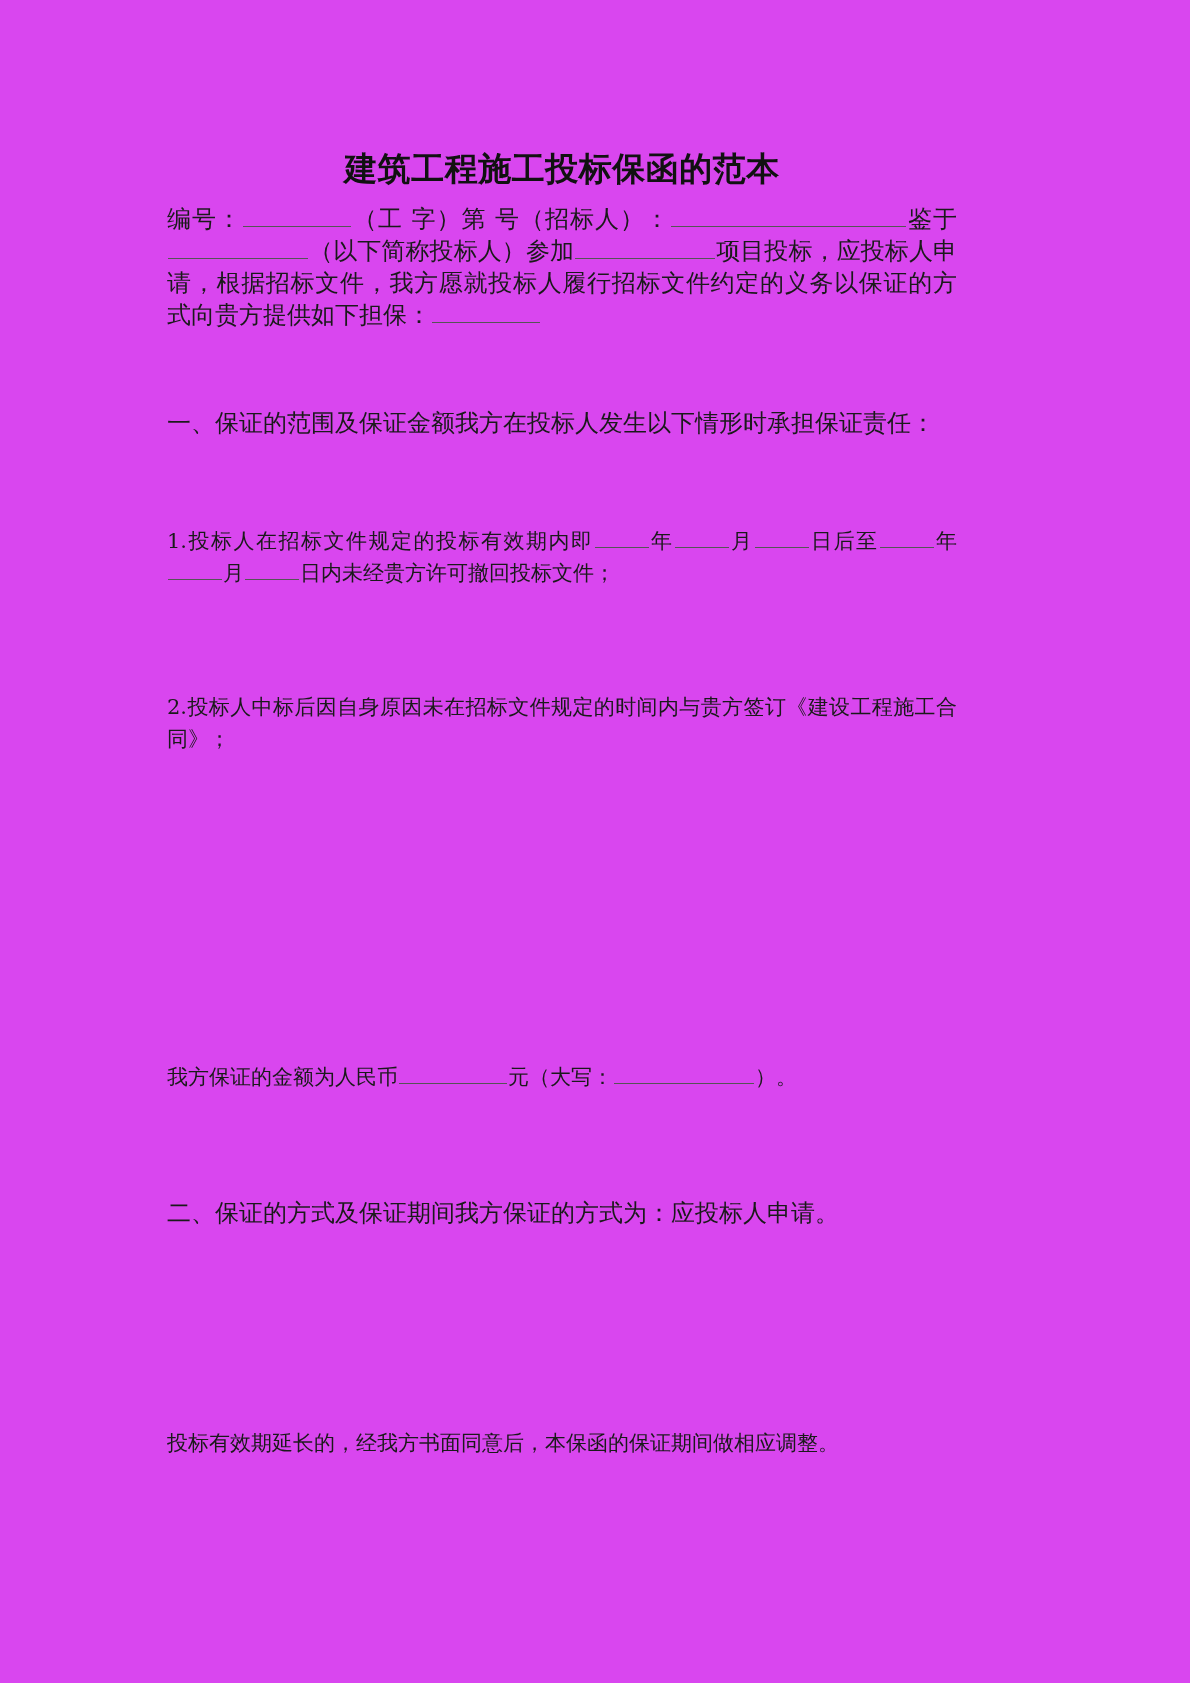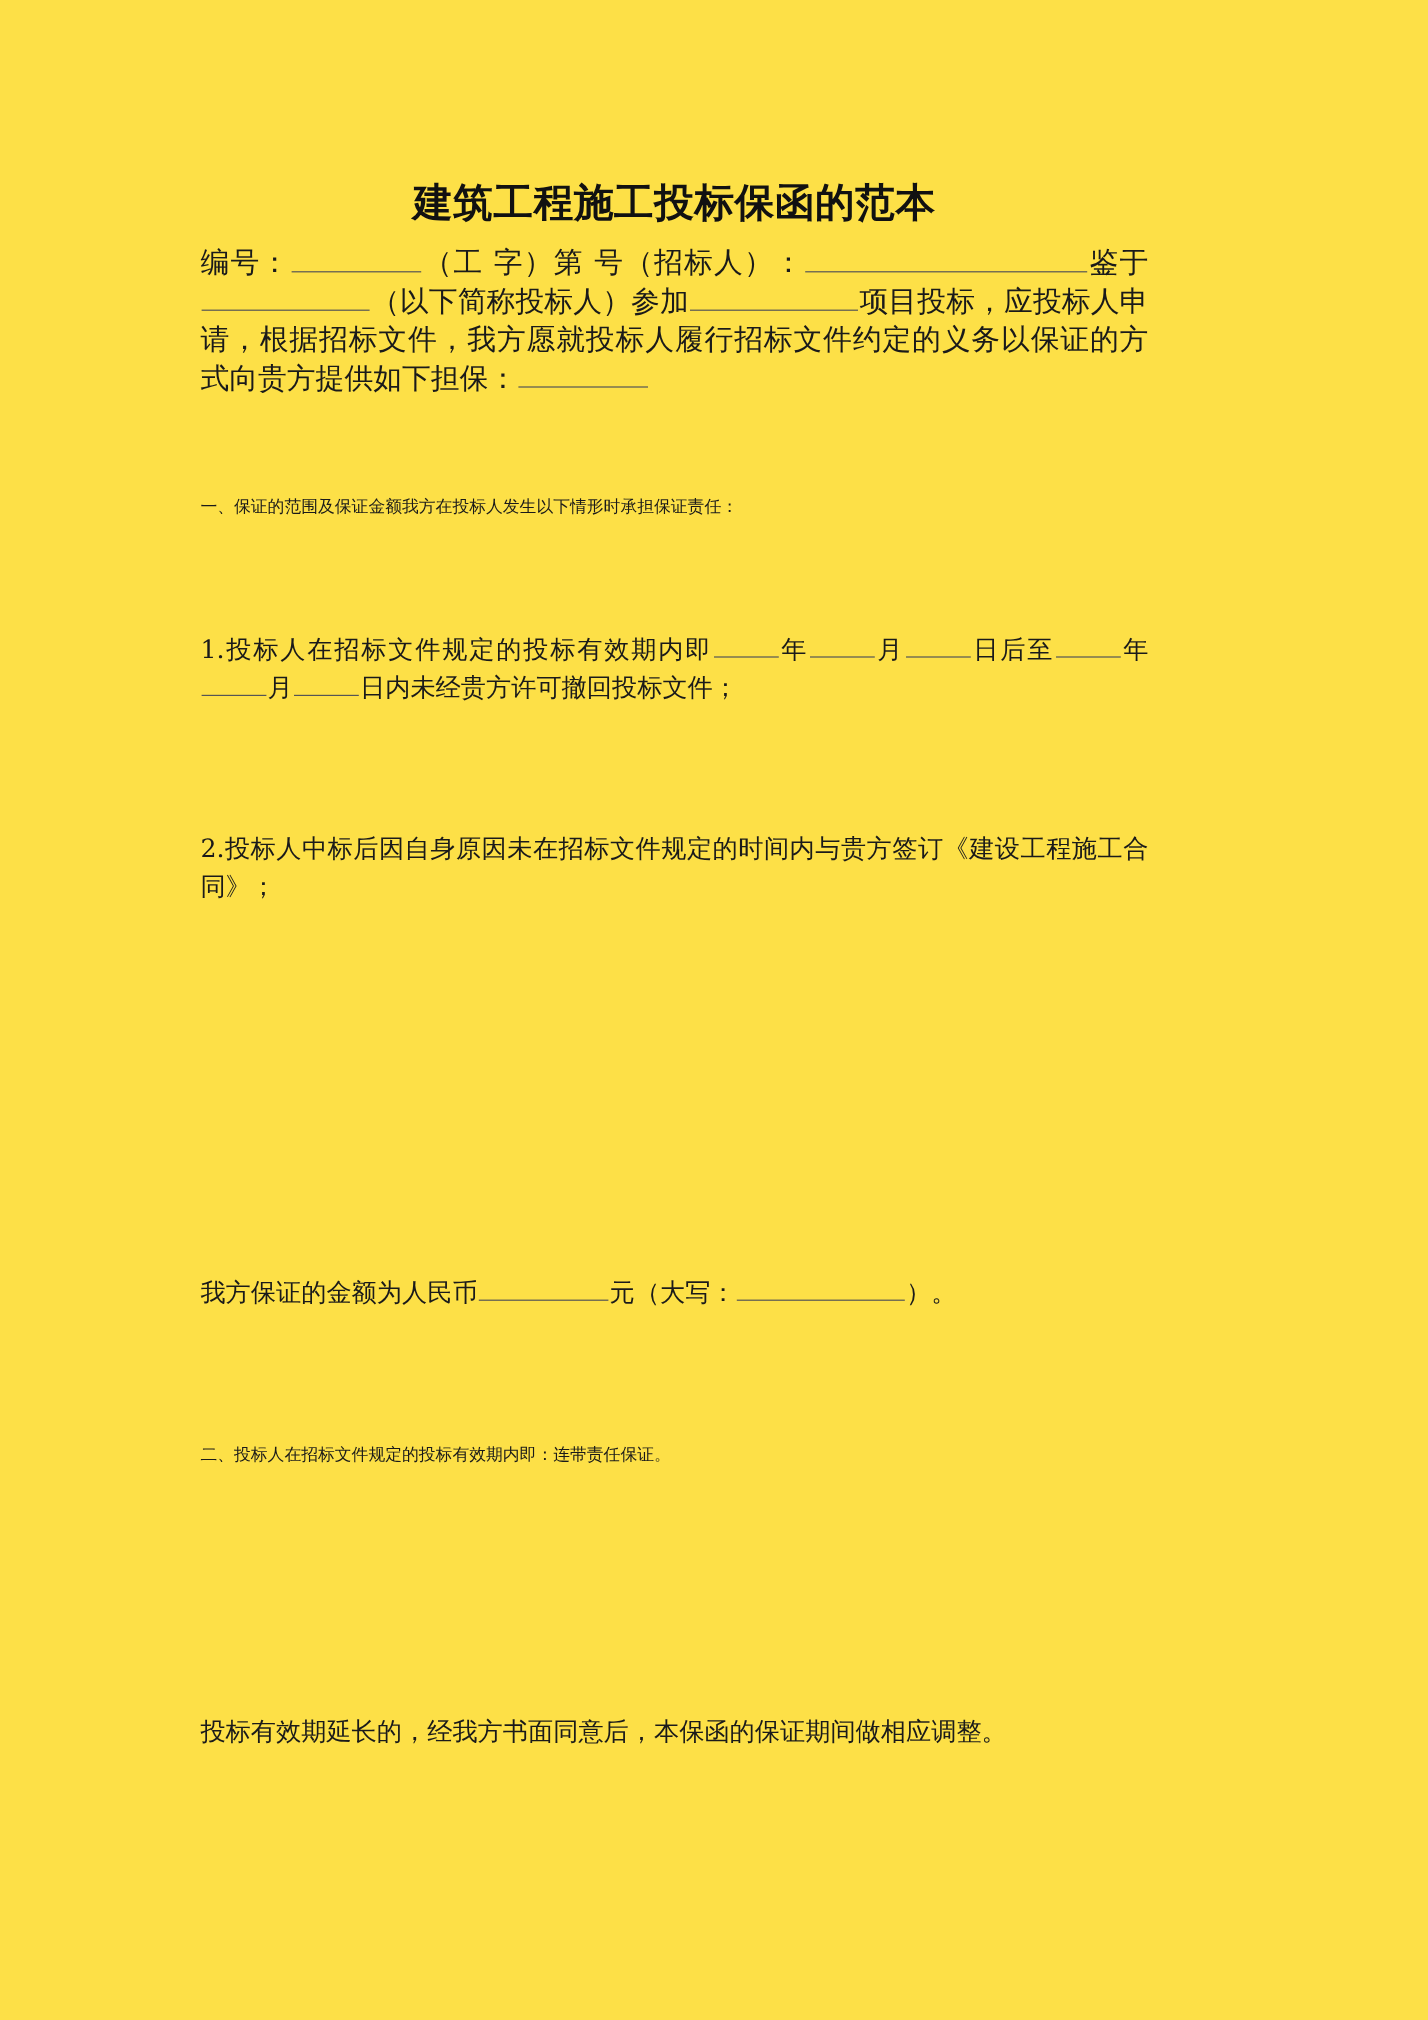--- a/index.html
+++ b/index.html
@@ -8,21 +8,21 @@
     background: #ffffff;
   }
   body {
     font-family: "DejaVu Serif", "Liberation Serif", serif;
     color: #000000;
   }
   .page {
     position: relative;
     width: 1190px;
     height: 1683px;
-    background: #fde047;
+    background: #d946ef;
     box-sizing: border-box;
     overflow: hidden;
   }
   .content {
     position: absolute;
     left: 167px;
     top: 0;
     width: 790px;
   }
   .doc-title {
@@ -64,21 +64,21 @@
   .item {
     font-size: 21px;
     line-height: 32px;
     margin: 0;
     color: #1a1a1a;
     text-align: justify;
     text-justify: inter-ideograph;
     word-break: break-all;
   }
   .section-head {
-    font-size: 14px;
+    font-size: 24px;
     line-height: 32px;
     margin: 0;
     color: #1a1a1a;
   }
 </style>
 </head>
 <body>
 
 <div class="page">
   <div class="content">
@@ -109,21 +109,21 @@
 
 
     <div class="spacer-3"></div>
     <div style="height:16px"></div>
 
     <p class="item"><span>我方保证的金额为人民币</span><span class="blank b-sm"></span><span>元（大写：</span><span class="blank b-md"></span><span>）。</span></p>
 
     <div class="spacer-3"></div>
     <div style="height:18px"></div>
 
-    <p class="section-head">二、投标人在招标文件规定的投标有效期内即：连带责任保证。</p>
+    <p class="section-head">二、保证的方式及保证期间我方保证的方式为：应投标人申请。</p>
 
     <div class="spacer-3"></div>
     <div style="height:12px"></div>
 
 
     <div class="spacer-3"></div>
     <div style="height:14px"></div>
 
     <p class="item">投标有效期延长的，经我方书面同意后，本保函的保证期间做相应调整。</p>
 

